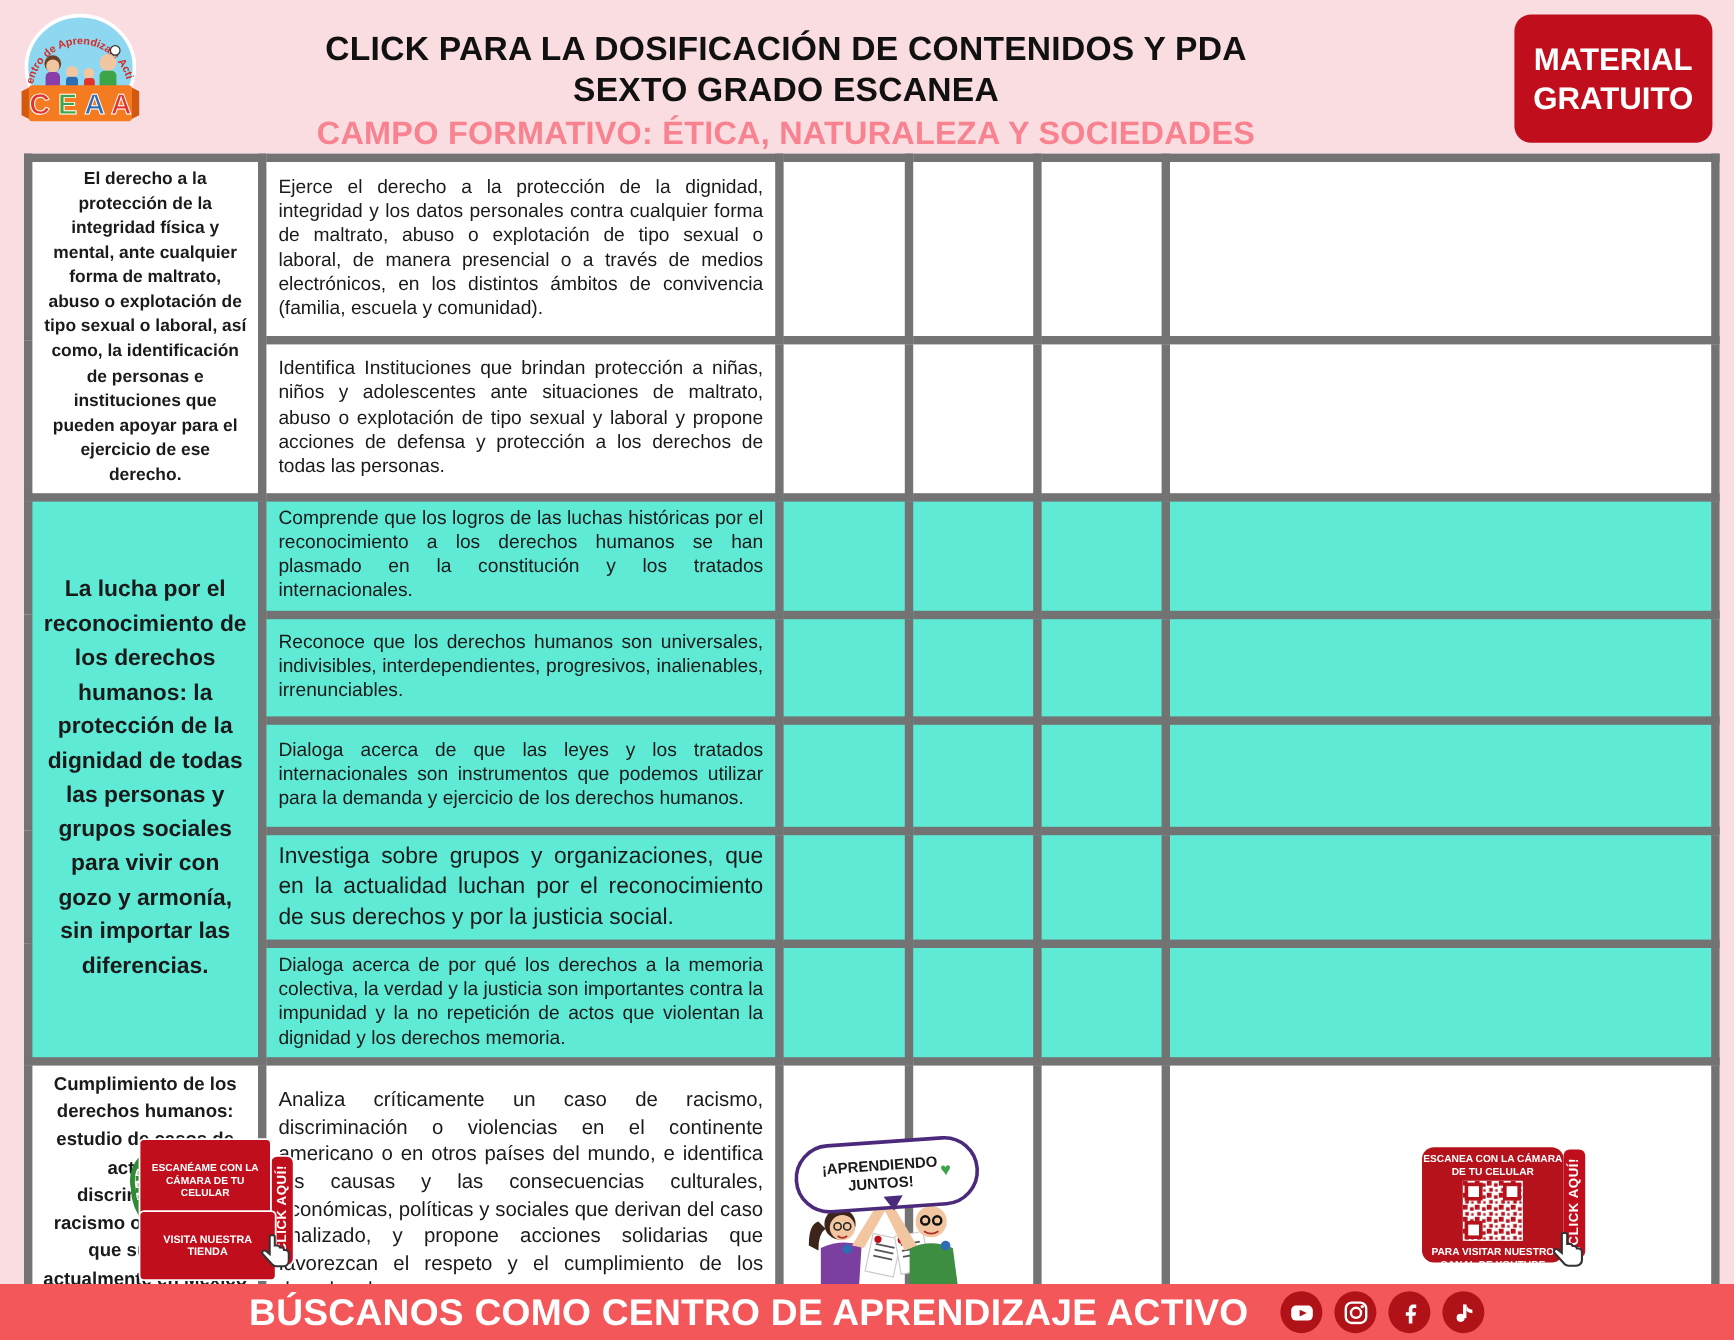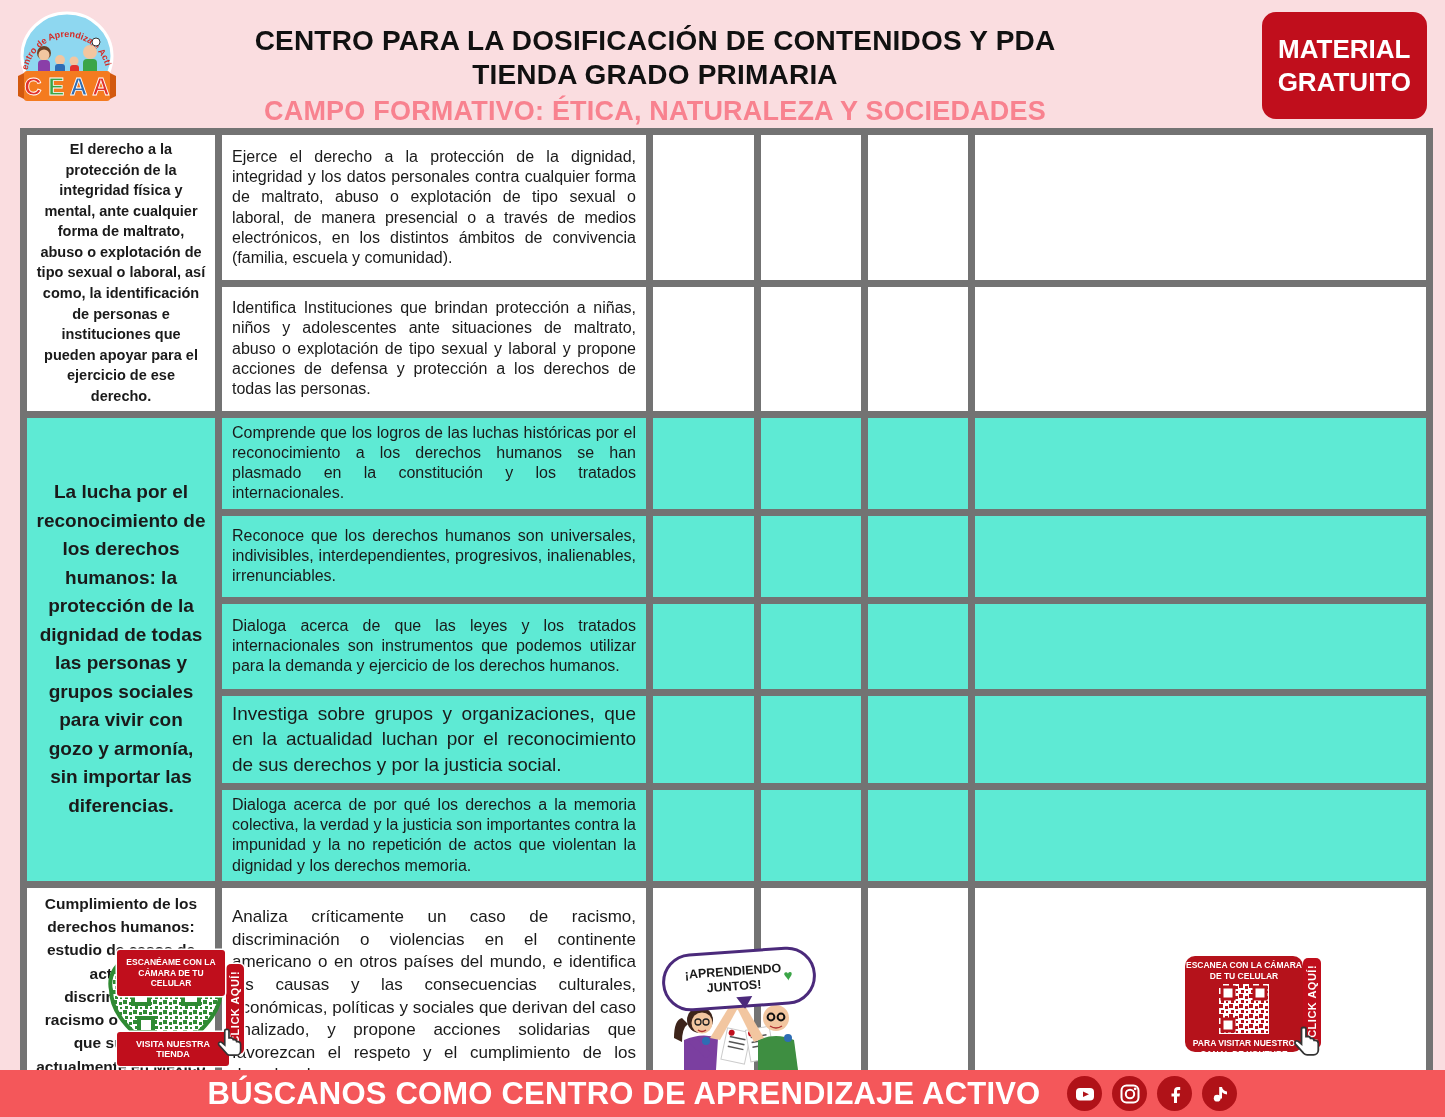--- a/index.html
+++ b/index.html
@@ -25,21 +25,21 @@
   .cont-md{font-size:15.5px;line-height:1.5;}
   td.pda{padding:5px 10px;text-align:justify;line-height:1.27;font-size:16px;}
   td.pda-lg{font-size:19px;line-height:1.35;}
   td.pda-md{font-size:17px;line-height:1.33;}
   .bg-green{background:#5eead4;}
   tr.r1{height:99px;}tr.r2{height:82px;}tr.r3{height:92px;}tr.r4{height:88px;}
   tr.r5{height:92px;}tr.r6{height:90px;}tr.r7{height:96px;}tr.r8{height:181px;}
 
   
   .ribbon{background:#c00e1c;color:#fff;font-weight:bold;text-align:center;border-radius:3px;
-          white-space:pre-line;padding:7px 6px;box-shadow:0 0 0 1.5px #fff;}
+          white-space:pre-line;padding:18px 6px;box-shadow:0 0 0 1.5px #fff;}
   .left-qr{position:absolute;left:103px;top:950px;width:135px;height:120px;}
   .left-qr .ribbon.top{position:absolute;left:14px;top:0;width:96px;font-size:8.5px;line-height:1.25;z-index:3;}
   .left-qr .ribbon.bot{position:absolute;left:14px;bottom:4px;width:100px;font-size:9px;z-index:3;}
   .heart-wrap{position:absolute;left:0px;top:10px;width:126px;height:104px;}
   .vtag{position:absolute;background:#c00e1c;color:#fff;font-weight:bold;border-radius:5px;
         writing-mode:vertical-rl;transform:rotate(180deg);text-align:center;font-size:11px;
         padding:6px 3px;letter-spacing:.5px;box-shadow:0 0 0 1.5px #fff;}
   .left-qr .vtag{right:-6px;top:14px;height:78px;}
   .cursor{position:absolute;width:34px;height:34px;z-index:4;}
   .left-qr .cursor{right:-8px;bottom:8px;}
@@ -100,22 +100,22 @@
       <text x="53" y="87" text-anchor="middle" font-size="24" font-weight="bold" font-family="Liberation Sans, sans-serif" stroke="#ffffff" stroke-width="0.8">
         <tspan fill="#e2332d">C</tspan>
         <tspan fill="#3ba547">E</tspan>
         <tspan fill="#2e6db4">A</tspan>
         <tspan fill="#e2332d">A</tspan>
       </text>
     </svg>
   </div>
 
   <div class="titles">
-    <div class="title-l1">CENTRO PARA LA DOSIFICACIÓN DE CONTENIDOS Y PDA</div>
-    <div class="title-l2">TIENDA GRADO PRIMARIA</div>
+    <div class="title-l1">CLICK PARA LA DOSIFICACIÓN DE CONTENIDOS Y PDA</div>
+    <div class="title-l2">SEXTO GRADO ESCANEA</div>
     <div class="subtitle">CAMPO FORMATIVO: ÉTICA, NATURALEZA Y SOCIEDADES</div>
   </div>
 
   <div class="badge" style="white-space:pre-line">MATERIAL
 GRATUITO</div>
 
   <table class="dosif">
     <colgroup>
       <col style="width:195px">
         <col style="width:431px">

